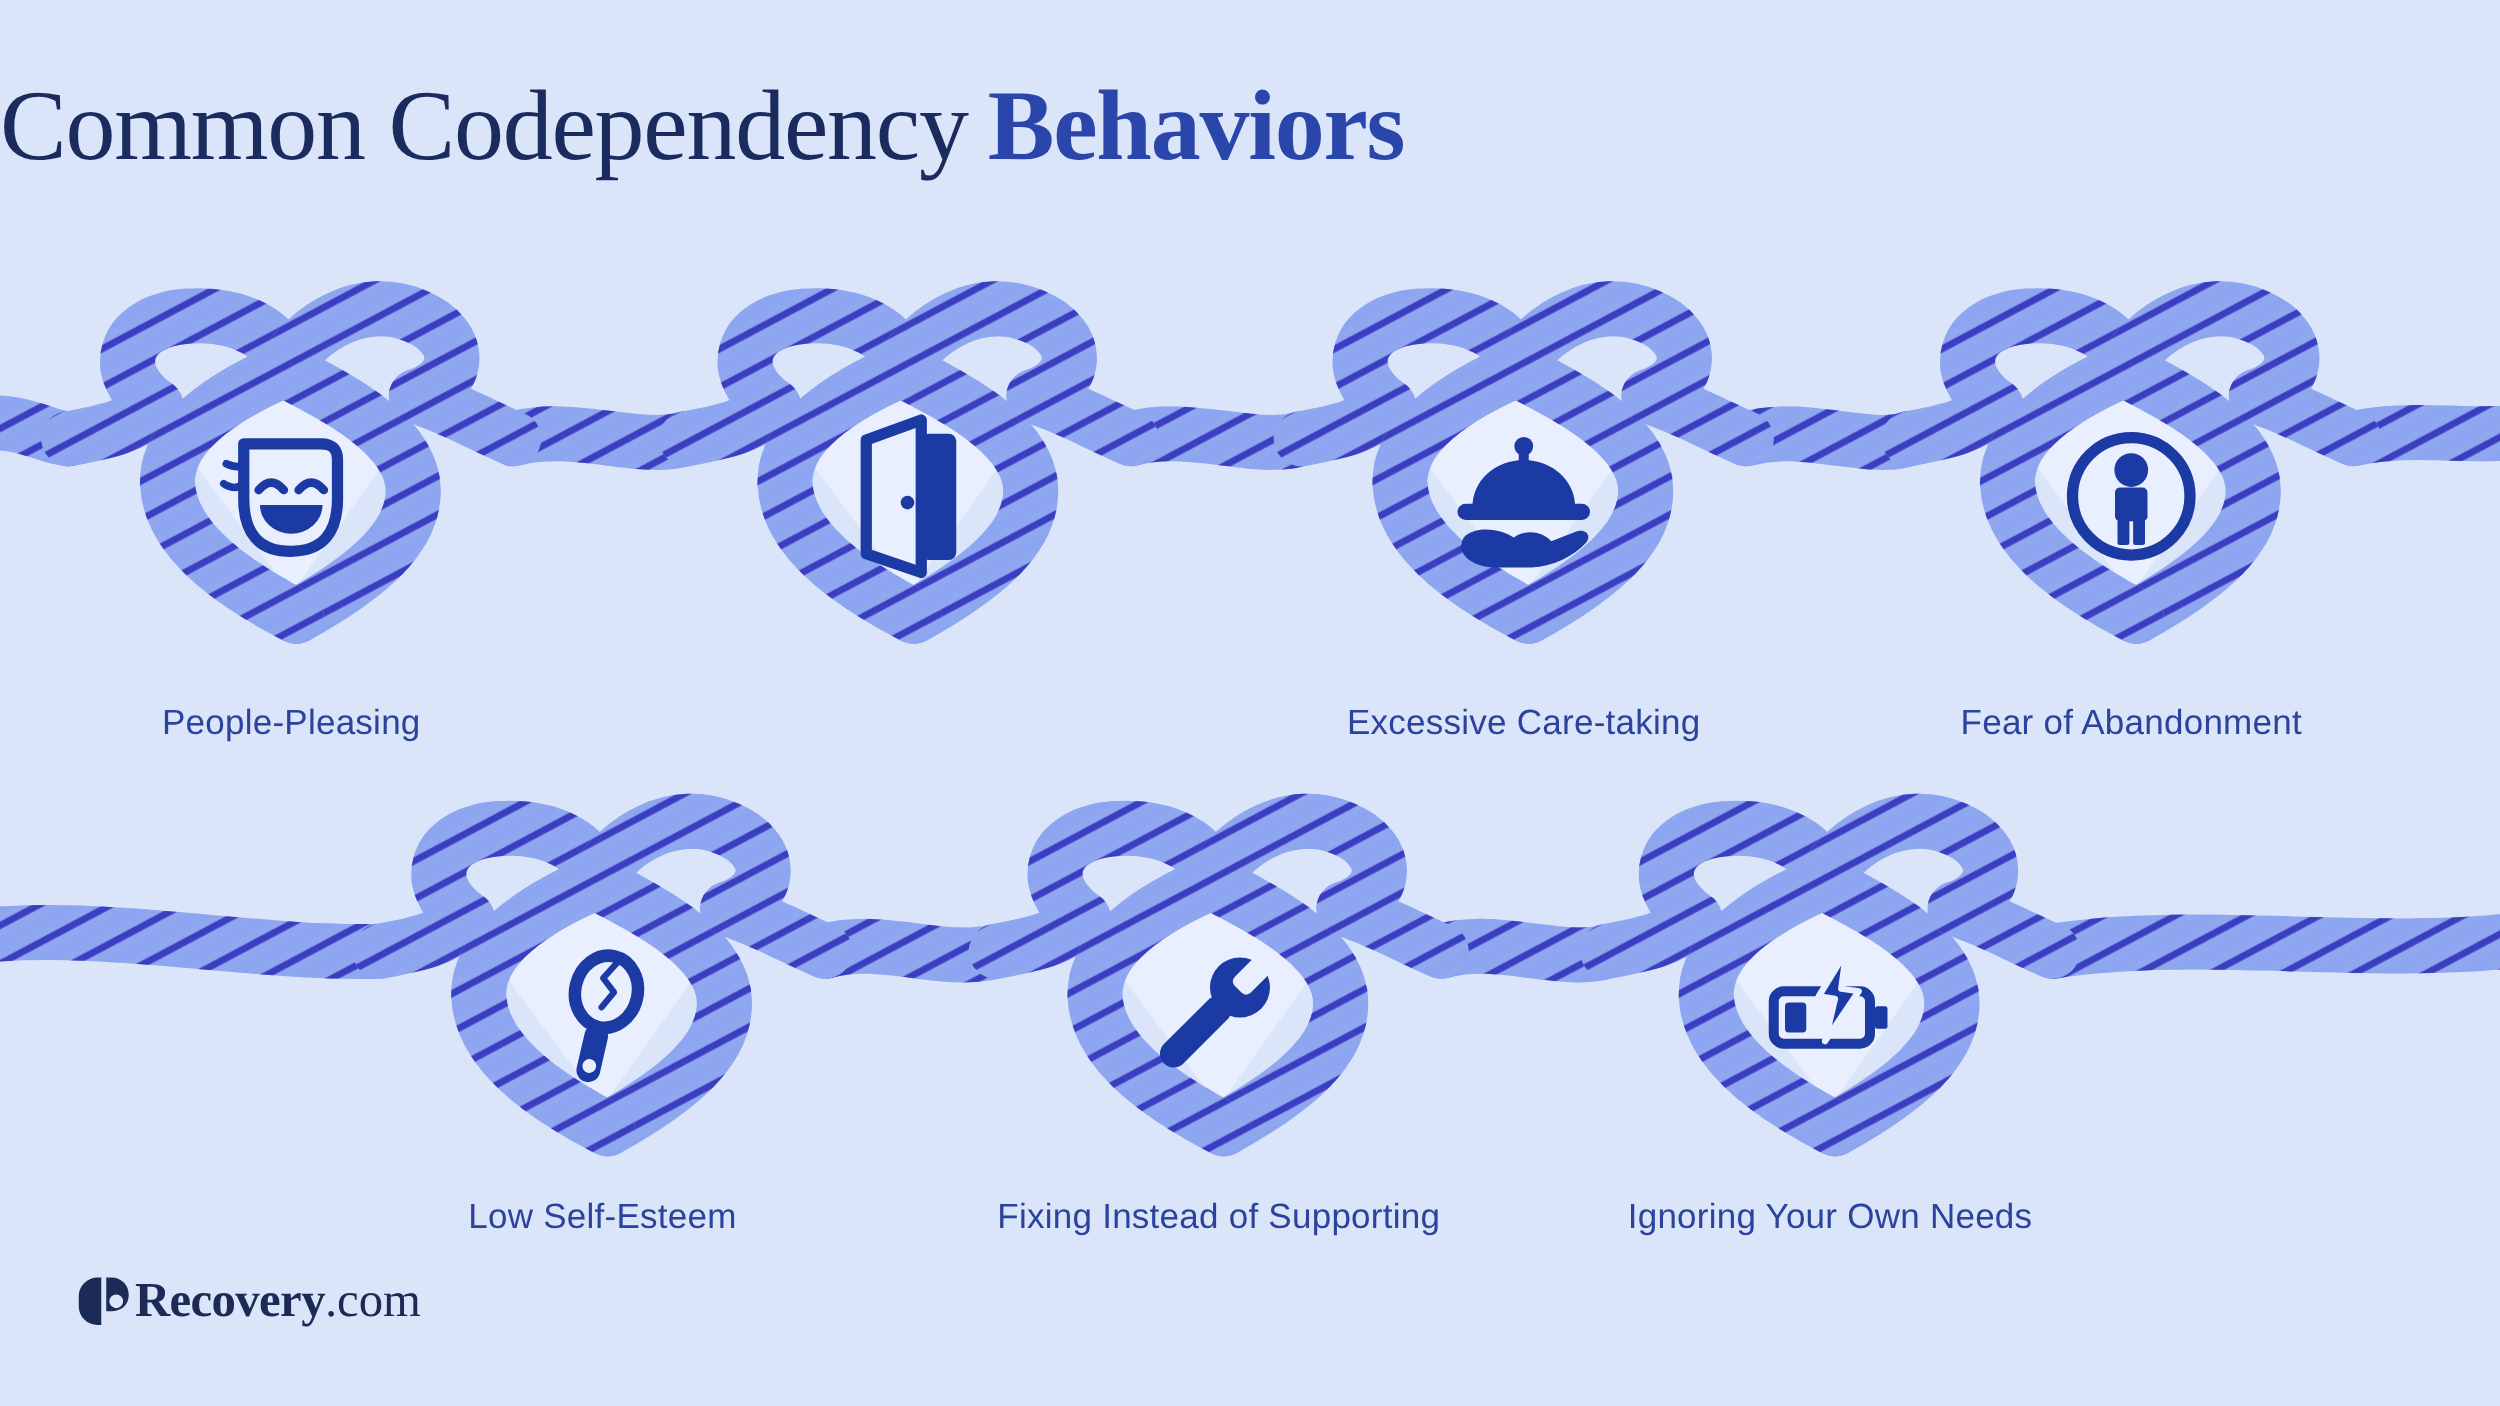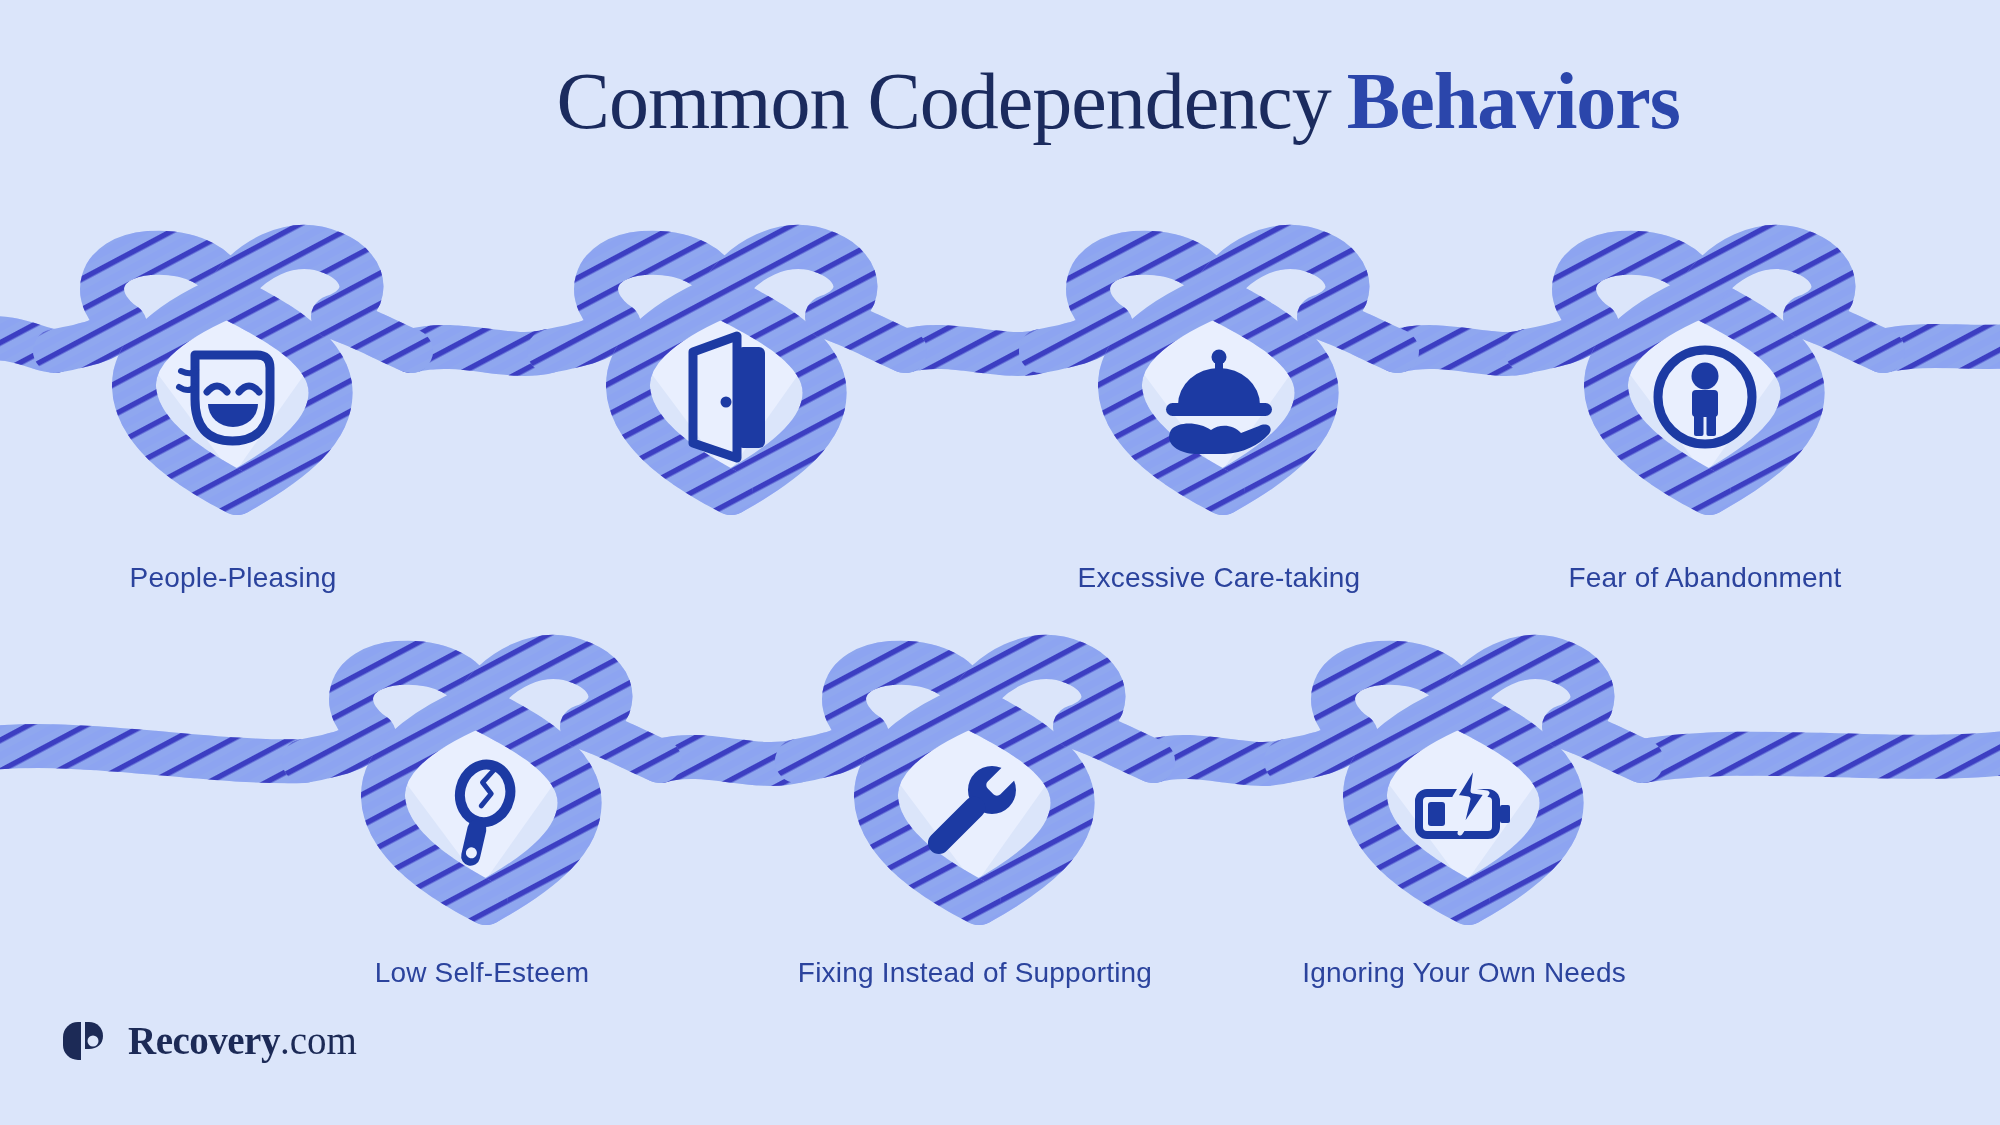--- a/index.html
+++ b/index.html
@@ -5,34 +5,34 @@
   html,body{margin:0;padding:0;}
   body{
     width:2000px;height:1125px;overflow:hidden;
     background:#dbe5fa;
     font-family:"Liberation Sans","DejaVu Sans",sans-serif;
   }
   .stage{position:relative;width:2000px;height:1125px;}
   .rope-layer{position:absolute;left:0;top:0;}
 
   .title{
-    position:absolute;top:56px;left:16px;width:1664px;text-align:right;
+    position:absolute;top:56px;left:0;width:1664px;text-align:left;
     font-family:"Liberation Serif","DejaVu Serif",serif;
     font-size:80px;color:#1b2b5e;letter-spacing:-1px;white-space:nowrap;
   }
   .title .accent{font-weight:bold;color:#2b46ab;margin-left:16px;}
 
   .label{
     position:absolute;transform:translateX(-50%);
     font-size:28px;color:#2b439d;white-space:nowrap;letter-spacing:.2px;
   }
 
   .logo{
     position:absolute;left:62px;top:1018px;
-    display:flex;align-items:center;gap:24px;
+    display:flex;align-items:center;gap:4px;
     color:#1c2a56;
     font-family:"Liberation Serif","DejaVu Serif",serif;font-size:39px;
   }
   .logo .name{font-weight:bold;letter-spacing:-0.5px;}
   .logo .tld{font-weight:normal;}
 
   
   .rb{fill:none;stroke:#8fa7ef;stroke-width:44;stroke-linecap:round;stroke-linejoin:round;}
   .rp{fill:none;stroke:url(#stripes);stroke-width:44;stroke-linecap:round;stroke-linejoin:round;}
   .ic{fill:#1c3aa3;}

